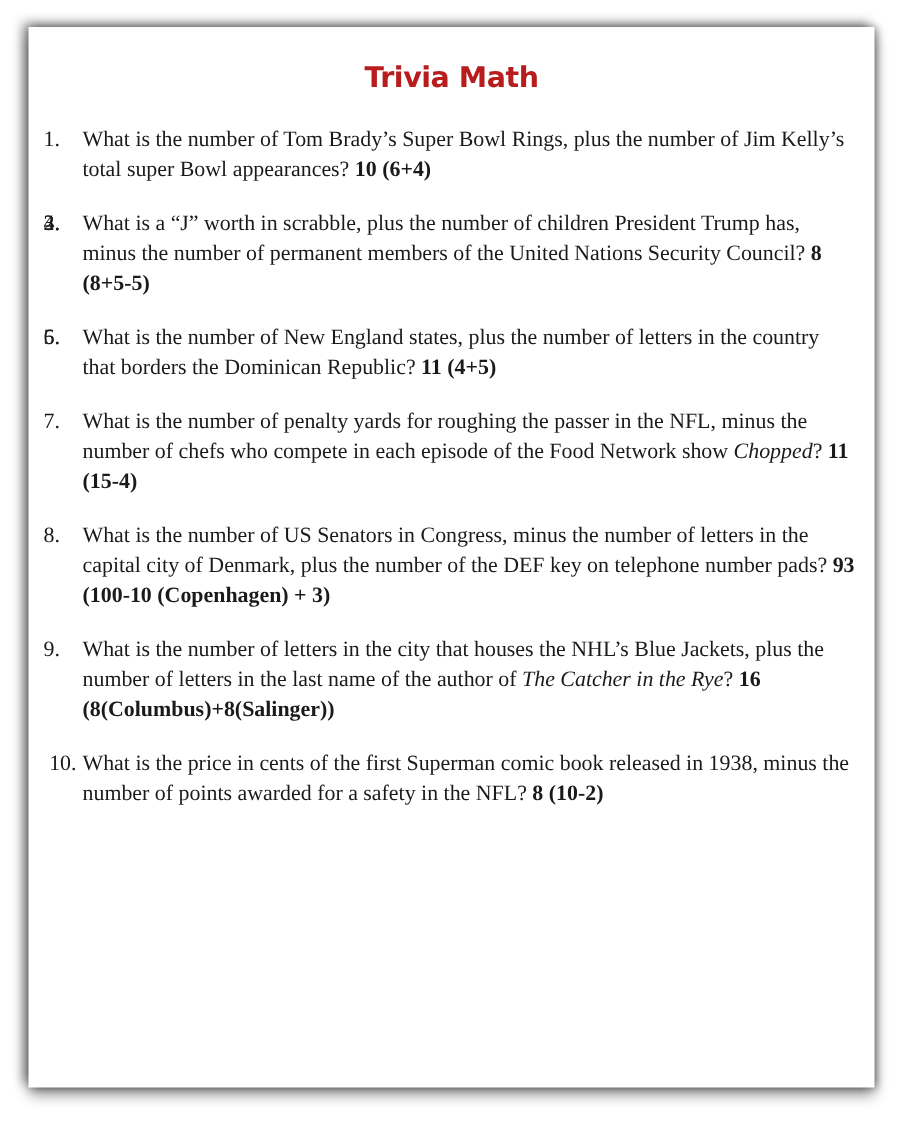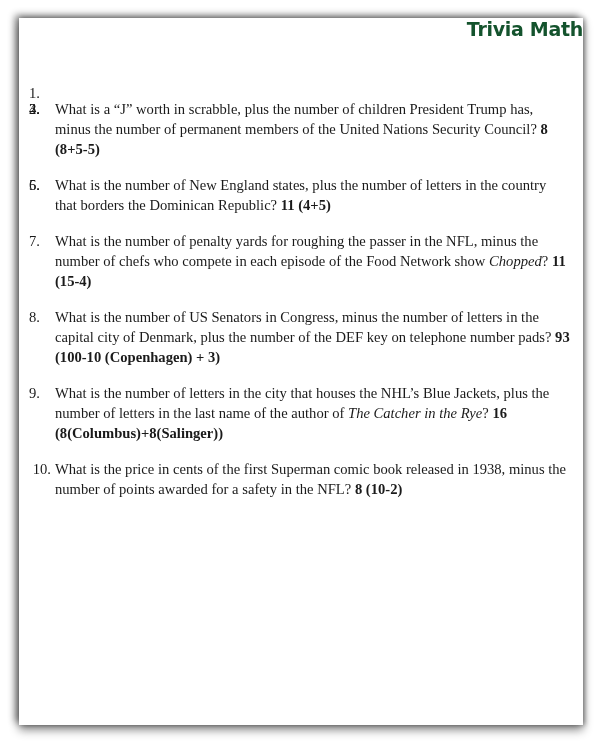--- a/index.html
+++ b/index.html
@@ -7,26 +7,26 @@
     .page {
       position: absolute;
       left: 19px; top: 18px;
       width: 564px; height: 707px;
       background: #ffffff;
       box-shadow: -4px -3px 7px rgba(0,0,0,0.45), 0 5px 9px rgba(0,0,0,0.45), 2px 0 5px rgba(0,0,0,0.35);
       box-sizing: border-box;
     }
     .title {
       position: absolute;
-      top: 0; left: 0; width: 100%;
-      text-align: right;
+      top: 23px; left: 0; width: 100%;
+      text-align: center;
       font-family: "DejaVu Sans", sans-serif;
       font-weight: bold;
       font-size: 19px;
-      color: #14532d;
+      color: #b91c1c;
       letter-spacing: -0.3px;
     }
     .questions {
       position: absolute;
       top: 65px; left: 10px; right: 12px;
       margin: 0; padding: 0;
       list-style: none;
       font-family: "Liberation Serif", serif;
       font-size: 14.6px;
       line-height: 20px;
@@ -45,21 +45,21 @@
     .q.q10 .q-num { left: -2px; text-align: right; }
     .answer { font-weight: bold; }
     .it { font-style: italic; }
   </style>
 </head>
 <body>
 
 <div class="page">
   <div class="title">Trivia Math</div>
   <ol class="questions" id="qlist">
-      <li class="q q1"><span class="q-num">1.</span></li>
+      <li class="q q1"><span class="q-num">1.</span><span class="q-text"><span>What is the number of Tom Brady’s Super Bowl Rings, plus the number of Jim Kelly’s total super Bowl appearances?  </span><span class="answer">10 (6+4)</span></span></li>
       <li class="q q2"><span class="q-num">2.</span></li>
       <li class="q q3"><span class="q-num">3.</span></li>
       <li class="q q4"><span class="q-num">4.</span><span class="q-text"><span>What is a “J” worth in scrabble, plus the number of children President Trump has, minus the number of permanent members of the United Nations Security Council?  </span><span class="answer">8 (8+5-5)</span></span></li>
       <li class="q q5"><span class="q-num">5.</span></li>
       <li class="q q6"><span class="q-num">6.</span><span class="q-text"><span>What is the number of New England states, plus the number of letters in the country that borders the Dominican Republic?  </span><span class="answer">11 (4+5)</span></span></li>
       <li class="q q7"><span class="q-num">7.</span><span class="q-text"><span>What is the number of penalty yards for roughing the passer in the NFL, minus the number of chefs who compete in each episode of the Food Network show </span><span class="it">Chopped</span><span>?  </span><span class="answer">11 (15-4)</span></span></li>
       <li class="q q8"><span class="q-num">8.</span><span class="q-text"><span>What is the number of US Senators in Congress, minus the number of letters in the capital city of Denmark, plus the number of the DEF key on telephone number pads?  </span><span class="answer">93 (100-10 (Copenhagen) + 3)</span></span></li>
       <li class="q q9"><span class="q-num">9.</span><span class="q-text"><span>What is the number of letters in the city that houses the NHL’s Blue Jackets, plus the number of letters in the last name of the author of </span><span class="it">The Catcher in the Rye</span><span>?  </span><span class="answer">16 (8(Columbus)+8(Salinger))</span></span></li>
       <li class="q q10"><span class="q-num">10.</span><span class="q-text"><span>What is the price in cents of the first Superman comic book released in 1938, minus the number of points awarded for a safety in the NFL?  </span><span class="answer">8 (10-2)</span></span></li>
     </ol>

